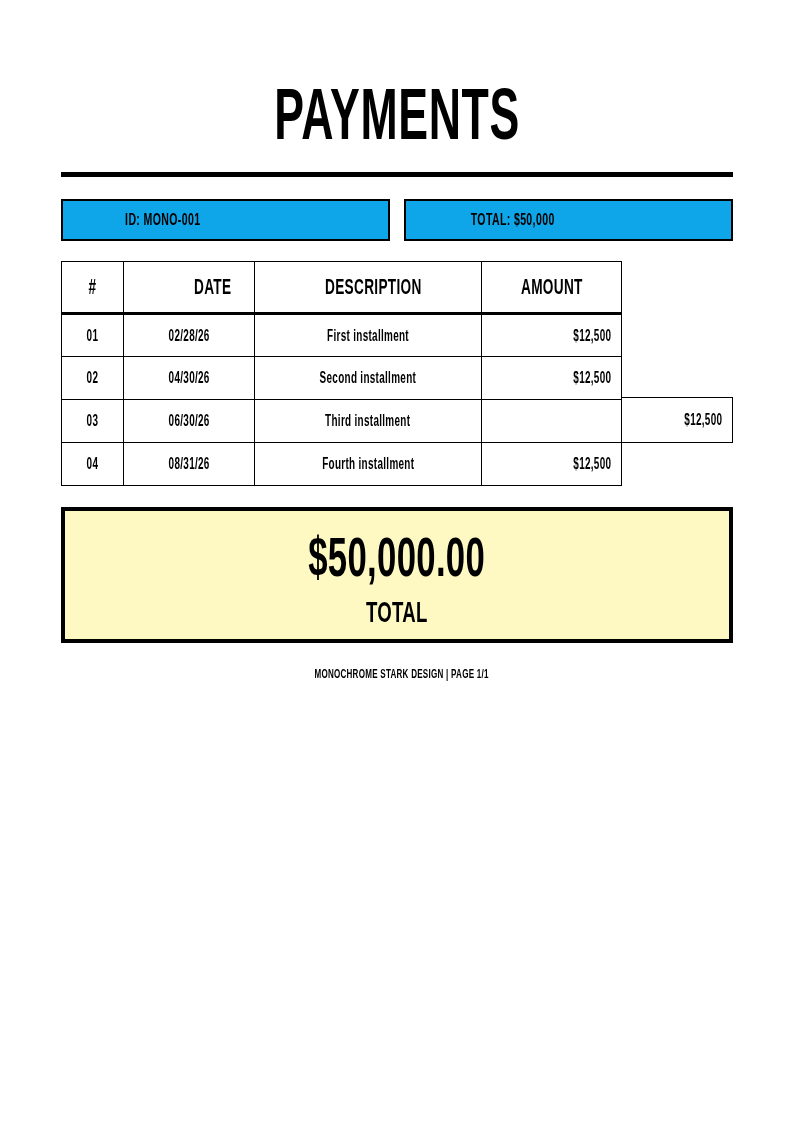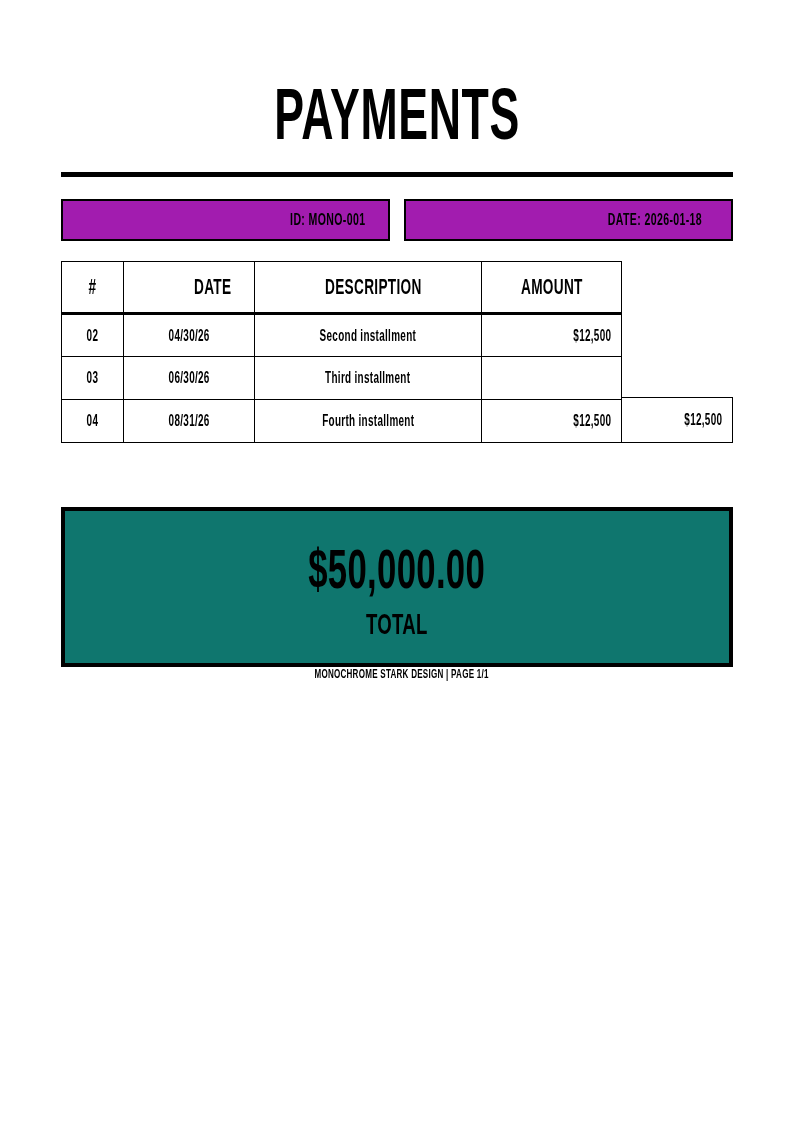--- a/index.html
+++ b/index.html
@@ -73,23 +73,24 @@
     width: 672px;
     height: 42px;
     display: flex;
     gap: 14px;
   }
   .meta-box {
     flex: 1 1 0;
     border: 2px solid #000000;
     display: flex;
     align-items: center;
-    justify-content: flex-end;
+    justify-content: flex-start;
     box-sizing: border-box;
-    background: #a21caf;
+    background: #0ea5e9;
+    padding-left: 39px;
   }
   .meta-box .cond {
     font-size: 17px;
     letter-spacing: 0.6px;
   }
 
   
   .pay-table {
     position: absolute;
     left: 61px;
@@ -167,24 +168,24 @@
   .overflow-cell .cond {
     font-size: 16px;
   }
 
   
   .total-box {
     position: absolute;
     left: 61px;
     top: 507px;
     width: 672px;
-    height: 160px;
+    height: 136px;
     border: 4px solid #000000;
     box-sizing: border-box;
-    background: #0f766e;
+    background: #fef9c3;
     display: flex;
     flex-direction: column;
     align-items: center;
     justify-content: center;
   }
   .total-amount .cond {
     font-size: 56px;
     letter-spacing: 0.5px;
   }
   .total-amount {
@@ -222,21 +223,21 @@
     <span class="cond">PAYMENTS</span>
   </div>
 
   <div class="title-rule"></div>
 
   <div class="meta-row">
     <div class="meta-box">
       <span class="cond">ID: MONO-001</span>
     </div>
     <div class="meta-box">
-      <span class="cond">DATE: 2026-01-18</span>
+      <span class="cond">TOTAL: $50,000</span>
     </div>
   </div>
 
   <table class="pay-table">
     <colgroup>
       <col class="col-num">
       <col class="col-date">
       <col class="col-desc">
       <col class="col-amt">
     </colgroup>
@@ -252,20 +253,34 @@
           <span class="th-pad"><span class="cond cond-l">DESCRIPTION</span></span>
         </th>
         <th>
           <span class="th-pad"><span class="cond cond-l">AMOUNT</span></span>
         </th>
       </tr>
     </thead>
     <tbody>
       <tr>
         <td class="cell-number">
+          <span class="cell-inner"><span class="cond">01</span></span>
+        </td>
+        <td class="cell-date">
+          <span class="cell-inner"><span class="cond">02/28/26</span></span>
+        </td>
+        <td class="cell-description">
+          <span class="cell-inner"><span class="cond">First installment</span></span>
+        </td>
+        <td class="cell-amount">
+          <span class="amt-pad"><span class="cond cond-r">$12,500</span></span>
+        </td>
+      </tr>
+      <tr>
+        <td class="cell-number">
           <span class="cell-inner"><span class="cond">02</span></span>
         </td>
         <td class="cell-date">
           <span class="cell-inner"><span class="cond">04/30/26</span></span>
         </td>
         <td class="cell-description">
           <span class="cell-inner"><span class="cond">Second installment</span></span>
         </td>
         <td class="cell-amount">
           <span class="amt-pad"><span class="cond cond-r">$12,500</span></span>

